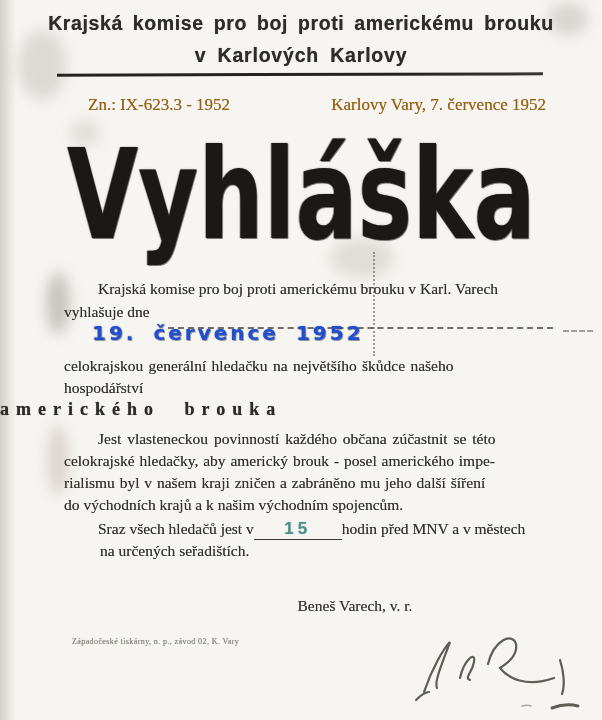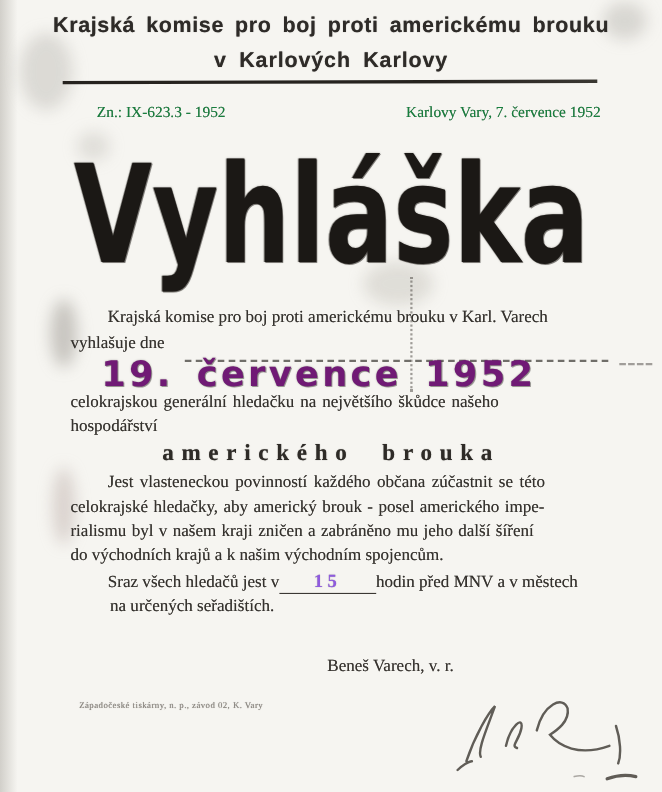--- a/index.html
+++ b/index.html
@@ -24,46 +24,46 @@
   
   .hdr{position:absolute;left:0;right:0;top:12px;text-align:center;
     font-family:"Liberation Sans",sans-serif;font-weight:bold;
     color:#2e2b28;text-shadow:0 0 .7px rgba(46,43,40,.7);}
   .hdr-l1{font-size:19.5px;letter-spacing:.6px;word-spacing:4px;}
   .hdr-l2{font-size:19.5px;letter-spacing:.8px;word-spacing:5px;margin-top:9px;}
   .rule{position:absolute;left:57px;top:73px;width:486px;height:3px;
     background:linear-gradient(to right,#26231f 70%,#3a3732);transform:rotate(-.15deg);}
   
   .refrow{position:absolute;left:88px;right:56px;top:95px;display:flex;
-    justify-content:space-between;font-size:14px;color:#15803d;
+    justify-content:space-between;font-size:17px;color:#a16207;
     text-shadow:0 0 .6px rgba(64,60,56,.6);}
   
   .title{position:absolute;left:0;right:0;top:133px;text-align:center;line-height:1;}
   .title span{display:inline-block;font-family:"DejaVu Sans",sans-serif;
     font-weight:bold;font-size:118px;color:var(--title_ink,#1b1815);
     transform:scale(.78,1.05);transform-origin:top center;
     text-shadow:1px 1px 0 rgba(43,40,36,.55),-1px 0 0 rgba(43,40,36,.4),0 0 2px rgba(60,56,50,.5);}
   
   .bl{position:absolute;left:64px;font-size:15.5px;white-space:nowrap;
     color:#35322e;text-shadow:0 0 .6px rgba(53,50,46,.65);}
   .indent{padding-left:34px;}
   .dateline{position:absolute;left:168px;top:327px;width:385px;height:0;
     border-top:2.5px dashed rgba(55,52,47,.70);}
   .dateline2{position:absolute;left:563px;top:330px;width:30px;height:0;
     border-top:2px dashed rgba(55,52,47,.45);}
   .datestamp{position:absolute;left:92px;top:321px;
-    font-family:"DejaVu Sans",sans-serif;font-weight:bold;font-size:32px;
-    letter-spacing:3px;word-spacing:7px;color:#701a75;
+    font-family:"DejaVu Sans",sans-serif;font-weight:bold;font-size:20px;
+    letter-spacing:3px;word-spacing:7px;color:#1d4ed8;
     text-shadow:1px 1px 0 rgba(38,35,31,.4),0 0 1.5px rgba(60,56,50,.5);}
-  .pest{position:absolute;left:0;right:0;top:399px;text-align:center;
-    font-weight:bold;font-size:21px;letter-spacing:7px;word-spacing:13px;
+  .pest{position:absolute;left:0;right:0;top:399px;
+    font-weight:bold;font-size:18px;letter-spacing:7px;word-spacing:13px;
     color:#2e2b27;text-shadow:0 0 .8px rgba(46,43,39,.7);}
   .blank{display:inline-block;width:88px;border-bottom:1.6px solid #3b3834;
     text-align:center;vertical-align:baseline;}
-  .blank b{font-family:Liberation Serif, serif;font-size:17px;color:#6d28d9;
+  .blank b{font-family:Liberation Sans, sans-serif;font-size:17px;color:#0f766e;
     opacity:.75;letter-spacing:4px;text-shadow:0 0 1px rgba(58,54,47,.6);}
   
   .signer{position:absolute;left:140px;top:590px;width:430px;text-align:center;
     font-size:15.5px;color:#37332f;text-shadow:0 0 .6px rgba(55,51,47,.6);}
   .signer .nm{margin-top:7px;}
   .imprint{position:absolute;left:72px;top:637px;font-size:8px;color:#8b8781;
     letter-spacing:.4px;text-shadow:0 0 .7px rgba(139,135,129,.8);}
   .scrawl{position:absolute;left:402px;top:616px;}
 </style>
 </head>

